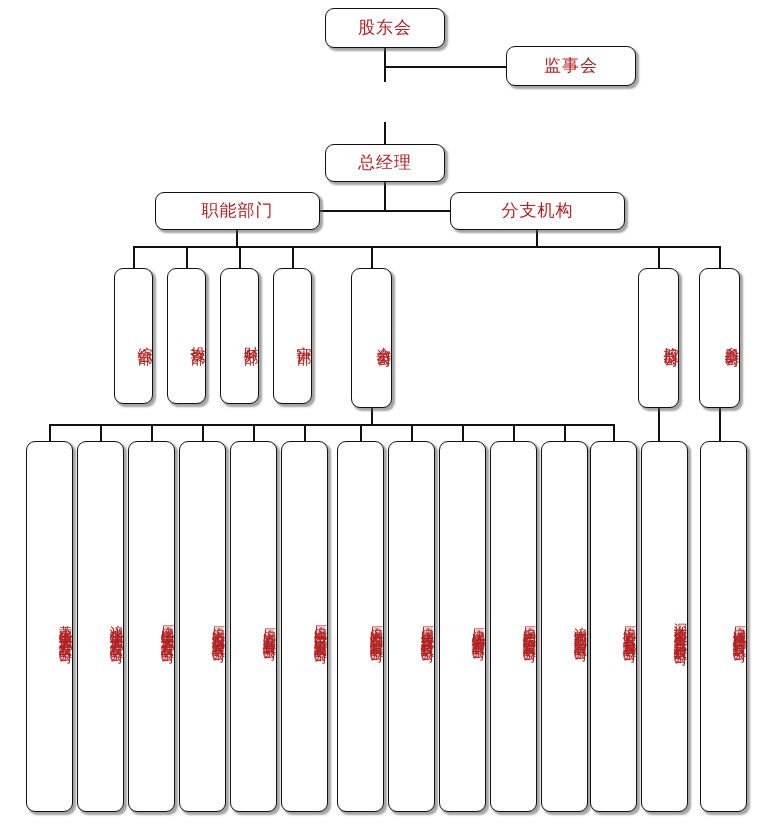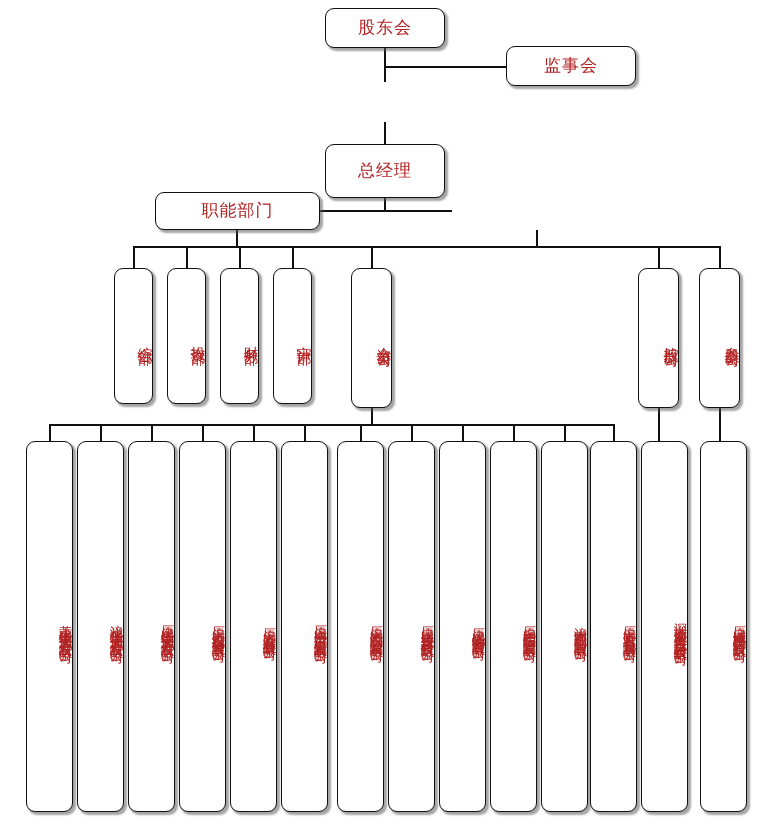--- a/index.html
+++ b/index.html
@@ -109,28 +109,31 @@
 
   <div class="box hbox" style="left:506px;top:46px;width:130px;height:40px;">
     <span>监事会</span>
   </div>
 
   <div class="box hbox" style="left:325px;top:8px;width:120px;height:40px;">
     <span>股东会</span>
   </div>
 
 
-  <div class="box hbox" style="left:325px;top:144px;width:120px;height:54px;justify-content:center;">
+  <div class="box hbox" style="left:325px;top:144px;width:120px;height:38px;justify-content:center;">
     <span>总经理</span>
   </div>
 
   <div class="box hbox" style="left:155px;top:192px;width:165px;height:38px;">
     <span>职能部门</span>
   </div>
 
+  <div class="box hbox" style="left:450px;top:192px;width:175px;height:38px;">
+    <span>分支机构</span>
+  </div>
 
   <div class="box vbox" style="left:114px;top:268px;width:39px;height:136px;">
     <span class="txt">综合部</span>
   </div>
   <div class="box vbox" style="left:167px;top:268px;width:39px;height:136px;">
     <span class="txt">投资部</span>
   </div>
   <div class="box vbox" style="left:220px;top:268px;width:39px;height:136px;">
     <span class="txt">财务部</span>
   </div>

